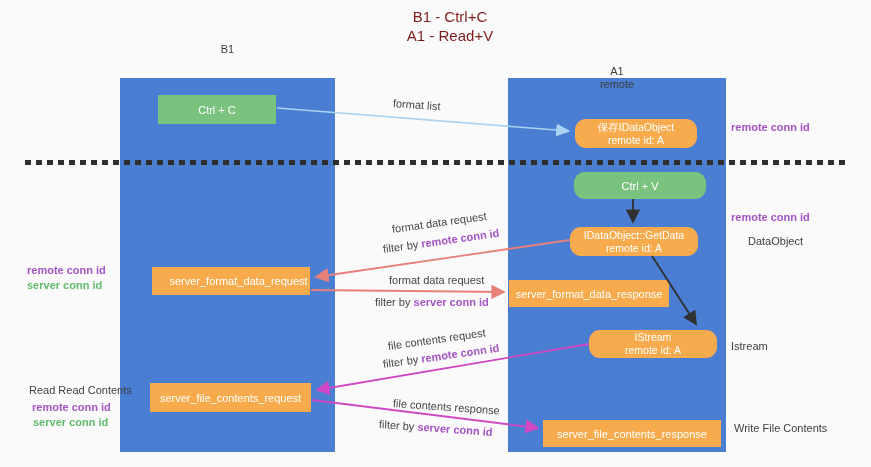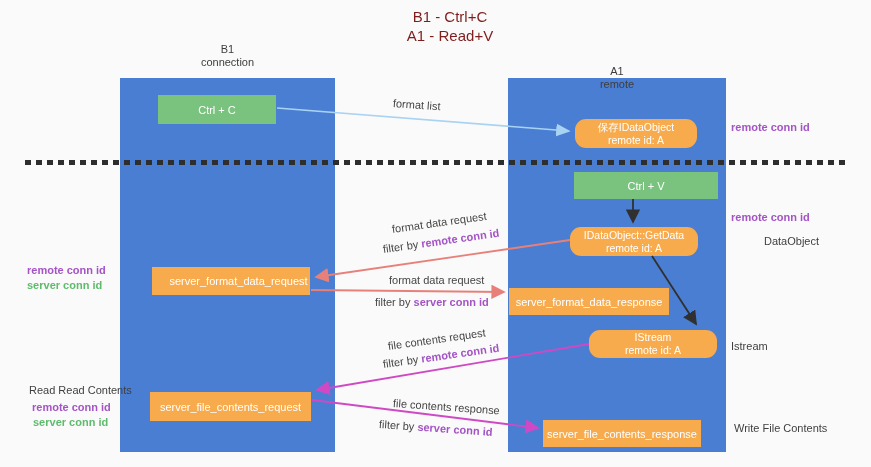--- a/index.html
+++ b/index.html
@@ -32,21 +32,20 @@
 
 <div class="canvas">
 
   <div class="abs title">
     <div>B1 - Ctrl+C</div>
     <div>A1 - Read+V</div>
   </div>
 
   <div class="abs lane-header" style="left:120px;top:43px;width:215px;">
     <div>B1</div>
-    <div>connection</div>
   </div>
   <div class="abs lane-header" style="left:508px;top:65px;width:218px;">
     <div>A1</div>
     <div>remote</div>
   </div>
 
   <div class="abs lane lane-left"></div>
   <div class="abs lane lane-right"></div>
 
   <div class="abs dashed"></div>
@@ -74,43 +73,43 @@
     <line x1="589" y1="344" x2="317" y2="390" stroke="#cf49c5" stroke-width="1.8" marker-end="url(#m-mag)"></line>
     <line x1="312" y1="400" x2="538" y2="428" stroke="#cf49c5" stroke-width="1.8" marker-end="url(#m-mag)"></line>
   </svg>
 
   <div class="abs node green one-line" style="left:158px;top:95px;width:118px;height:29px;">
     <span>Ctrl + C</span>
   </div>
   <div class="abs node orange one-line" style="left:152px;top:267px;width:158px;height:28px;padding-left:15px;">
     <span>server_format_data_request</span>
   </div>
-  <div class="abs node orange one-line" style="left:150px;top:392px;width:161px;height:29px;">
+  <div class="abs node orange one-line" style="left:150px;top:383px;width:161px;height:29px;">
     <span>server_file_contents_request</span>
   </div>
 
   <div class="abs node orange two-line" style="left:575px;top:119px;width:122px;height:29px;">
     <span>保存IDataObject</span>
     <span>remote id: A</span>
   </div>
-  <div class="abs node green one-line" style="left:574px;top:172px;width:144px;height:27px;">
+  <div class="abs node green one-line" style="left:574px;top:172px;width:132px;height:27px;border-radius:11px;">
     <span>Ctrl + V</span>
   </div>
   <div class="abs node orange two-line" style="left:570px;top:227px;width:128px;height:29px;">
     <span>IDataObject::GetData</span>
     <span>remote id: A</span>
   </div>
-  <div class="abs node orange one-line" style="left:509px;top:280px;width:160px;height:27px;margin-top:8px;">
+  <div class="abs node orange one-line" style="left:509px;top:280px;width:160px;height:27px;">
     <span>server_format_data_response</span>
   </div>
   <div class="abs node orange two-line" style="left:589px;top:330px;width:128px;height:28px;">
     <span>IStream</span>
     <span>remote id: A</span>
   </div>
-  <div class="abs node orange one-line" style="left:543px;top:420px;width:158px;height:27px;">
+  <div class="abs node orange one-line" style="left:543px;top:420px;width:178px;height:27px;">
     <span>server_file_contents_response</span>
   </div>
 
   <div class="abs edge-label rot-down" style="left:393px;top:97px;">format list</div>
 
   <div class="abs edge-label rot-up" style="left:392px;top:223px;">format data request</div>
   <div class="abs edge-label rot-up" style="left:383px;top:243px;">
     <span>filter by </span><span class="key-purple">remote conn id</span>
   </div>
 
@@ -130,17 +129,17 @@
   </div>
 
   <div class="abs side-label lbl-purple" style="left:27px;top:264px;">remote conn id</div>
   <div class="abs side-label lbl-green" style="left:27px;top:279px;">server conn id</div>
   <div class="abs side-label lbl-dark" style="left:29px;top:384px;">Read Read Contents</div>
   <div class="abs side-label lbl-purple" style="left:32px;top:401px;">remote conn id</div>
   <div class="abs side-label lbl-green" style="left:33px;top:416px;">server conn id</div>
 
   <div class="abs side-label lbl-purple" style="left:731px;top:121px;">remote conn id</div>
   <div class="abs side-label lbl-purple" style="left:731px;top:211px;">remote conn id</div>
-  <div class="abs side-label lbl-dark" style="left:764px;top:235px;">DataObject</div>
+  <div class="abs side-label lbl-dark" style="left:748px;top:235px;">DataObject</div>
   <div class="abs side-label lbl-dark" style="left:731px;top:340px;">Istream</div>
   <div class="abs side-label lbl-dark" style="left:734px;top:422px;">Write File Contents</div>
 
 </div>
 
 </body></html>

